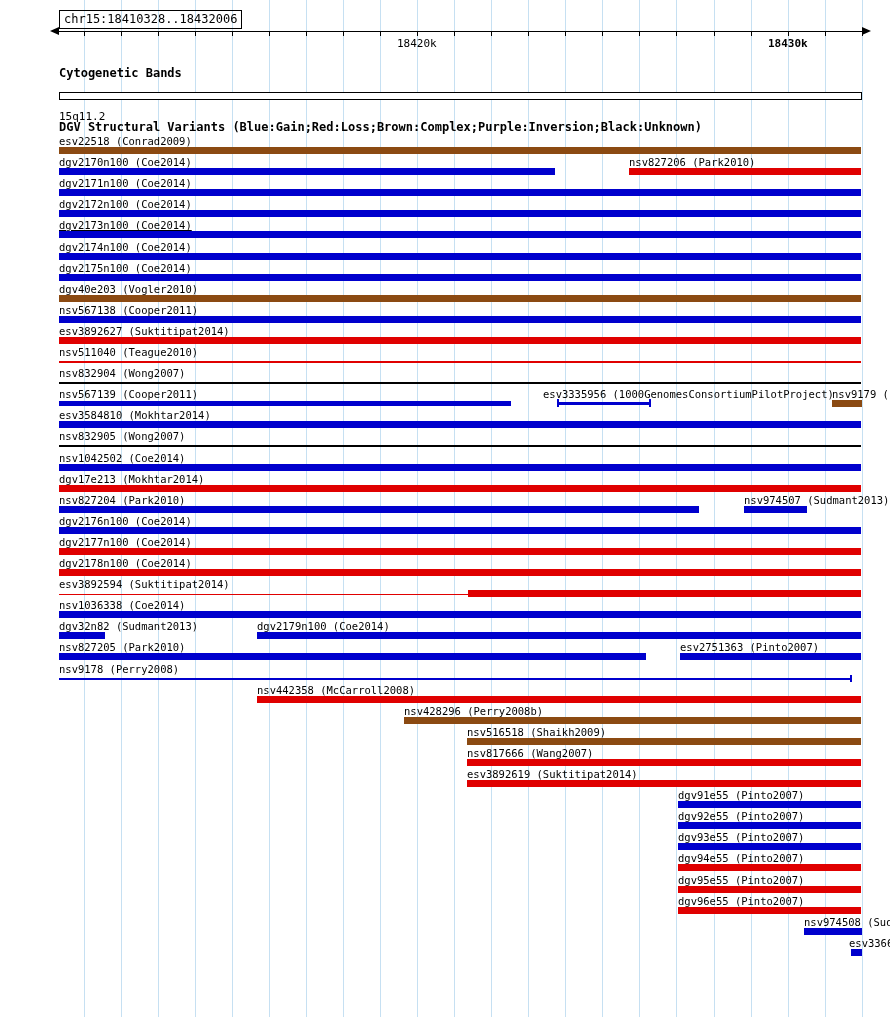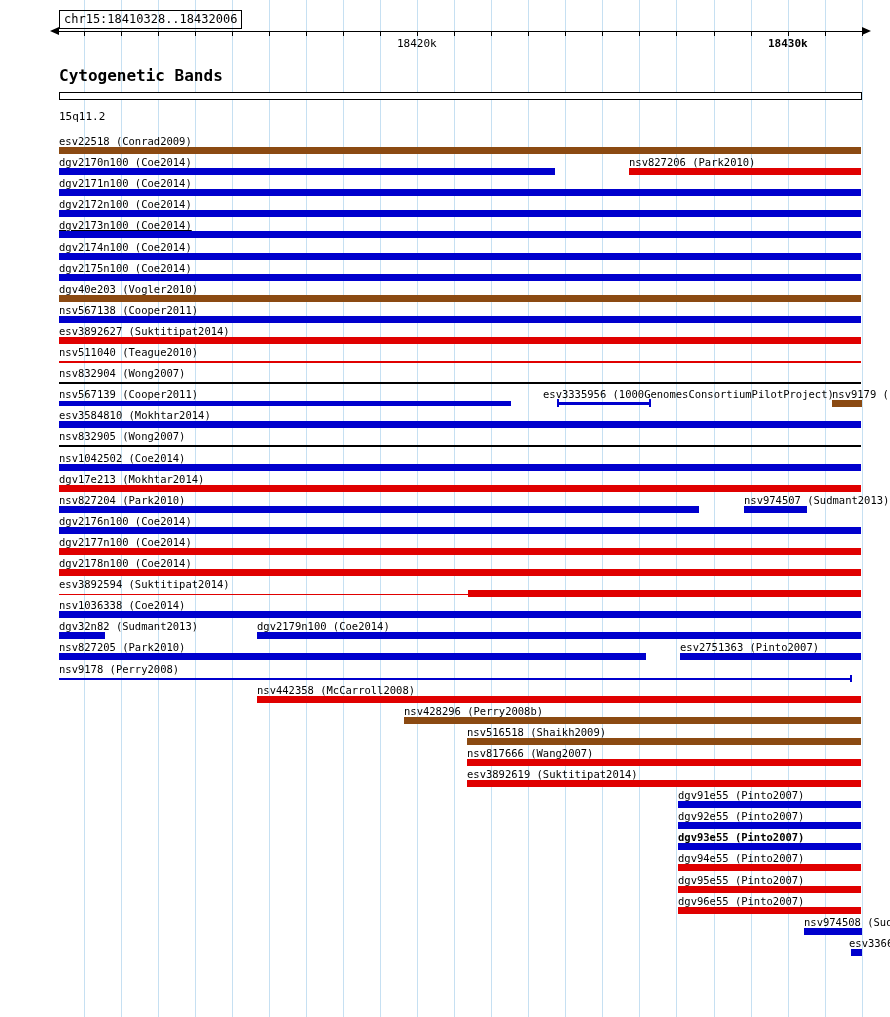--- a/index.html
+++ b/index.html
@@ -7,21 +7,21 @@
           font-family:"DejaVu Sans Mono",monospace;color:#000;}
   .grid{position:absolute;top:0;width:1px;height:1017px;z-index:0;}
   .tick{position:absolute;width:1px;height:5px;background:#000;z-index:2;}
   .ticklabel{position:absolute;font-size:11px;z-index:2;white-space:nowrap;}
   .chrbox{position:absolute;left:59px;top:10px;width:177px;height:17px;border:1px solid #000;
           font-size:12px;line-height:17px;padding-left:4px;z-index:2;white-space:nowrap;}
   #ruler-line{position:absolute;left:59px;top:31px;width:803px;height:1px;background:#000;z-index:2;}
   .arrow{position:absolute;top:27px;width:0;height:0;z-index:2;}
   .arrow-left{left:50px;border-top:4px solid transparent;border-bottom:4px solid transparent;border-right:9px solid #000;}
   .arrow-right{left:862px;border-top:4px solid transparent;border-bottom:4px solid transparent;border-left:9px solid #000;}
-  .sectitle{position:absolute;left:59px;font-size:16px;font-weight:bold;z-index:2;white-space:nowrap;}
+  .sectitle{position:absolute;left:59px;font-size:12px;font-weight:bold;z-index:2;white-space:nowrap;}
   #cyto-title{top:66px;}
   #dgv-title{top:120px;}
   .bandlabel{position:absolute;left:59px;top:80px;font-size:11px;z-index:2;margin-top:30px;}
   .bandrect{position:absolute;left:59px;top:92px;width:801px;height:6px;background:#fff;border:1px solid #000;z-index:1;}
   .rlabel{position:absolute;font-size:10.5px;z-index:2;white-space:nowrap;}
   .vbar{position:absolute;z-index:2;}
 </style>
 </head>
 <body>
 
@@ -30,20 +30,21 @@
     <span>chr15:18410328..18432006</span>
   </div>
   <div id="ruler-line"></div>
   <div class="arrow arrow-left"></div>
   <div class="arrow arrow-right"></div>
 
   <div class="sectitle" id="cyto-title">Cytogenetic Bands</div>
   <div class="bandlabel">15q11.2</div>
   <div class="bandrect"></div>
 
+  <div class="sectitle" id="dgv-title">DGV Structural Variants (Blue:Gain;Red:Loss;Brown:Complex;Purple:Inversion;Black:Unknown)</div>
   <div id="rows"></div>
 <div class="grid" style="left: 84px; background: rgb(198, 224, 242);"></div>
     <div class="grid" style="left: 121px; background: rgb(198, 224, 242);"></div>
     <div class="grid" style="left: 158px; background: rgb(198, 224, 242);"></div>
     <div class="grid" style="left: 195px; background: rgb(198, 224, 242);"></div>
     <div class="grid" style="left: 232px; background: rgb(198, 224, 242);"></div>
     <div class="grid" style="left: 269px; background: rgb(198, 224, 242);"></div>
     <div class="grid" style="left: 306px; background: rgb(198, 224, 242);"></div>
     <div class="grid" style="left: 343px; background: rgb(198, 224, 242);"></div>
     <div class="grid" style="left: 380px; background: rgb(198, 224, 242);"></div>
@@ -159,21 +160,21 @@
     <div class="rlabel" style="left: 467px; top: 726px;">nsv516518 (Shaikh2009)</div>
     <div class="vbar" style="left: 467px; top: 738px; width: 394px; height: 7px; background: rgb(139, 74, 18);"></div>
     <div class="rlabel" style="left: 467px; top: 747px;">nsv817666 (Wang2007)</div>
     <div class="vbar" style="left: 467px; top: 759px; width: 394px; height: 7px; background: rgb(224, 0, 0);"></div>
     <div class="rlabel" style="left: 467px; top: 768px;">esv3892619 (Suktitipat2014)</div>
     <div class="vbar" style="left: 467px; top: 780px; width: 394px; height: 7px; background: rgb(224, 0, 0);"></div>
     <div class="rlabel" style="left: 678px; top: 789px;">dgv91e55 (Pinto2007)</div>
     <div class="vbar" style="left: 678px; top: 801px; width: 183px; height: 7px; background: rgb(0, 0, 205);"></div>
     <div class="rlabel" style="left: 678px; top: 810px;">dgv92e55 (Pinto2007)</div>
     <div class="vbar" style="left: 678px; top: 822px; width: 183px; height: 7px; background: rgb(0, 0, 205);"></div>
-    <div class="rlabel" style="left: 678px; top: 831px; font-weight: bold;">dgv93e55 (Pinto2007)</div>
+    <div class="rlabel" style="left: 678px; top: 831px;">dgv93e55 (Pinto2007)</div>
     <div class="vbar" style="left: 678px; top: 843px; width: 183px; height: 7px; background: rgb(0, 0, 205);"></div>
     <div class="rlabel" style="left: 678px; top: 852px;">dgv94e55 (Pinto2007)</div>
     <div class="vbar" style="left: 678px; top: 864px; width: 183px; height: 7px; background: rgb(224, 0, 0);"></div>
     <div class="rlabel" style="left: 678px; top: 874px;">dgv95e55 (Pinto2007)</div>
     <div class="vbar" style="left: 678px; top: 886px; width: 183px; height: 7px; background: rgb(224, 0, 0);"></div>
     <div class="rlabel" style="left: 678px; top: 895px;">dgv96e55 (Pinto2007)</div>
     <div class="vbar" style="left: 678px; top: 907px; width: 183px; height: 7px; background: rgb(224, 0, 0);"></div>
     <div class="rlabel" style="left: 804px; top: 916px;">nsv974508 (Sudmant2013)</div>
     <div class="vbar" style="left: 804px; top: 928px; width: 58px; height: 7px; background: rgb(0, 0, 205);"></div>
     <div class="rlabel" style="left: 849px; top: 937px;">esv3366</div>

